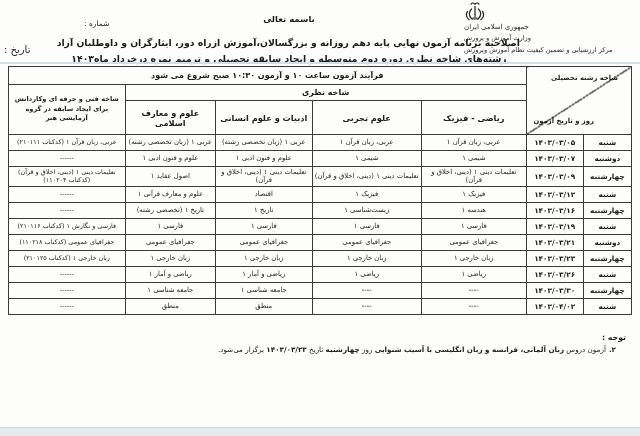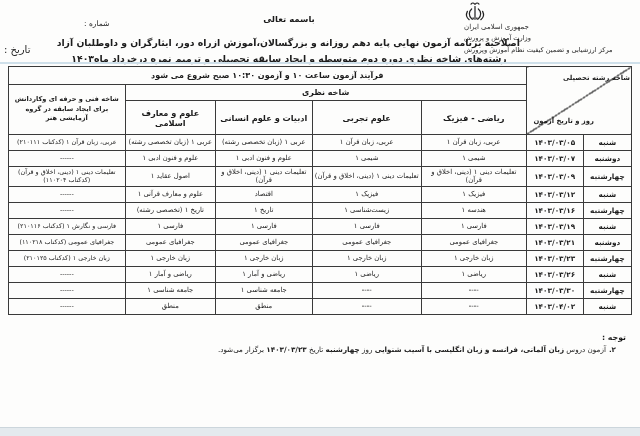--- a/index.html
+++ b/index.html
@@ -33,21 +33,21 @@
   .process{font-weight:bold; font-size:8px;}
   .nazari{font-weight:bold; font-size:8px;}
   .fanni-h{font-weight:bold; font-size:6.6px; line-height:1.45;}
   .subj-h{font-weight:bold; font-size:8.2px;}
   .diag-cell{
     position:relative; padding:0;
     background:linear-gradient(to top left,
       transparent calc(50% - 0.6px), #3a3a3a calc(50% - 0.6px),
       #3a3a3a calc(50% + 0.6px), transparent calc(50% + 0.6px));
   }
-  .diag-top{position:absolute; top:7px; right:1px; font-size:6.8px; font-weight:bold;}
+  .diag-top{position:absolute; top:7px; right:13px; font-size:6.8px; font-weight:bold;}
   .diag-bottom{position:absolute; bottom:9px; left:7px; font-size:6.8px; font-weight:bold;}
   tbody tr{height:16px;}
   td.day-cell{font-weight:bold; font-size:7.3px;}
   td.date-cell{font-weight:bold; font-size:7.3px; white-space:nowrap;}
   td.subj-cell{font-size:6.8px; line-height:1.25;}
   td.fanni-cell{font-size:6.4px; line-height:1.3;}
   
   .notes{position:absolute; top:333px; right:14px; left:8px;}
   .notes-label{font-weight:bold; font-size:7.8px; margin-bottom:2px;}
   .note-line{font-size:7.2px; line-height:1.7; padding-right:10px; color:#222;}

